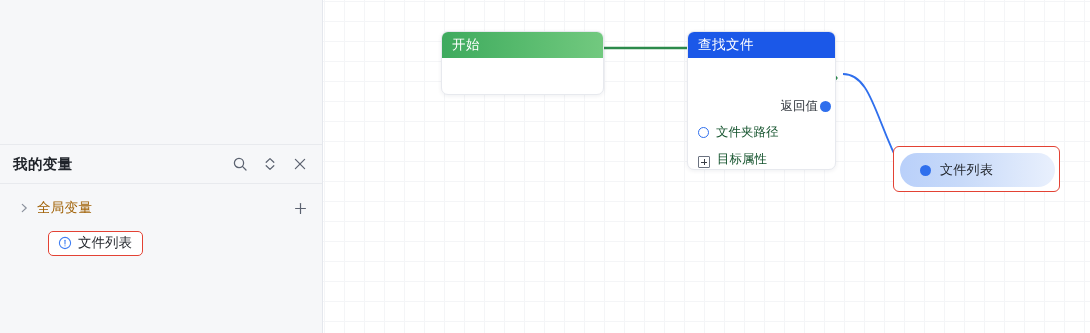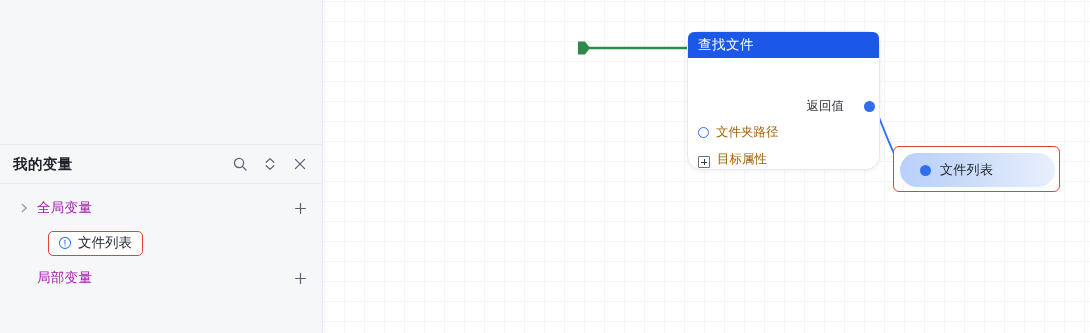--- a/index.html
+++ b/index.html
@@ -62,21 +62,21 @@
   }
   .hdr-icon svg { display: block; }
 
   #var-tree { padding-top: 6px; }
   .tree-row {
     height: 36px;
     display: flex;
     align-items: center;
     padding: 0 14px 0 16px;
     font-size: 13.5px;
-    color: #a21caf;
+    color: #a16207;
     cursor: pointer;
   }
   .tree-row .caret {
     width: 16px; height: 16px;
     display: inline-flex; align-items: center; justify-content: center;
     color: #8b919c;
     margin-right: 5px;
     flex: 0 0 16px;
   }
   .tree-row .caret.spacer { visibility: hidden; }
@@ -151,41 +151,41 @@
     left: 118px; top: 31px;
     width: 163px; height: 64px;
   }
   #node-start .node-title {
     background: linear-gradient(to right, #3eaa5e 0%, #55b96c 45%, #72c97f 100%);
   }
 
   
   #node-find {
     left: 364px; top: 31px;
-    width: 193px; height: 139px; border-radius: 14px;
+    width: 149px; height: 139px;
   }
   #node-find .node-title { background: #1b58e8; }
   .find-body { position: relative; height: 112px; }
   .ret-row {
     position: absolute;
     right: 4px; top: 40px;
-    display: flex; align-items: center; gap: 20px;
+    display: flex; align-items: center; gap: 2px;
   }
   .ret-label { font-size: 12.5px; color: #33383f; }
   .ret-dot {
     width: 11px; height: 11px;
     border-radius: 50%;
     background: #2f6fed;
   }
   .field-row {
     position: absolute;
     left: 10px;
     display: flex; align-items: center; gap: 7px;
     font-size: 12.5px;
-    color: #a16207;
+    color: #14532d;
   }
   #field-folder { top: 66px; }
   #field-attr { top: 93px; align-items: flex-end; }
   .circle-o {
     width: 11px; height: 11px;
     border: 1.4px solid #2f6fed;
     border-radius: 50%;
   }
   .box-plus {
     width: 12px; height: 12px;
@@ -292,30 +292,20 @@
               <svg width="14" height="14" viewBox="0 0 14 14" fill="none" stroke="currentColor" stroke-width="1.1">
                 <circle cx="7" cy="7" r="5.6"></circle>
                 <line x1="7" y1="4.2" x2="7" y2="8" stroke-linecap="round"></line>
                 <circle cx="7" cy="9.8" r="0.6" fill="currentColor" stroke="none"></circle>
               </svg>
             </span>
             <span>文件列表</span>
           </span>
         </div>
 
-        <div class="tree-row">
-          <span class="caret spacer"></span>
-          <span class="tree-label">局部变量</span>
-          <span class="plus-btn">
-            <svg width="15" height="15" viewBox="0 0 15 15" fill="none" stroke="currentColor" stroke-width="1.2" stroke-linecap="round">
-              <line x1="7.5" y1="2.6" x2="7.5" y2="12.4"></line>
-              <line x1="2.6" y1="7.5" x2="12.4" y2="7.5"></line>
-            </svg>
-          </span>
-        </div>
 
       </div>
     </div>
   </div>
 
   <div id="canvas">
 
     <svg id="edges">
 
       <line x1="263" y1="48" x2="382" y2="48" stroke="#2c8a4b" stroke-width="2.4"></line>
@@ -328,20 +318,23 @@
 
       <g>
         <path d="M 376 41.5 L 383 41.5 L 388 48 L 383 54.5 L 376 54.5 Z" fill="#2c8a4b"></path>
       </g>
 
       <g>
         <path d="M 503 72 L 509 72 L 514 78 L 509 84 L 503 84 Z" fill="none" stroke="#2c8a4b" stroke-width="1.4"></path>
       </g>
     </svg>
 
+    <div class="node" id="node-start">
+      <div class="node-title">开始</div>
+    </div>
 
     <div class="node" id="node-find">
       <div class="node-title">查找文件</div>
       <div class="find-body">
         <div class="ret-row">
           <span class="ret-label">返回值</span>
           <span class="ret-dot"></span>
         </div>
         <div class="field-row" id="field-folder">
           <span class="circle-o"></span>

